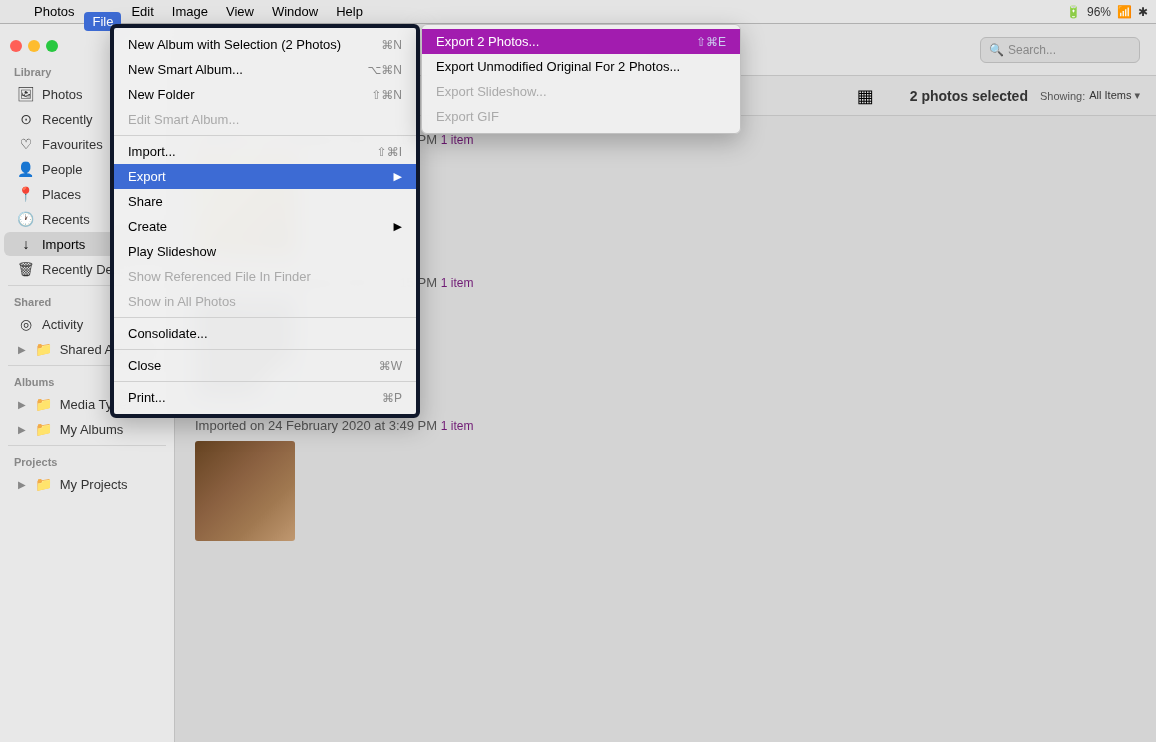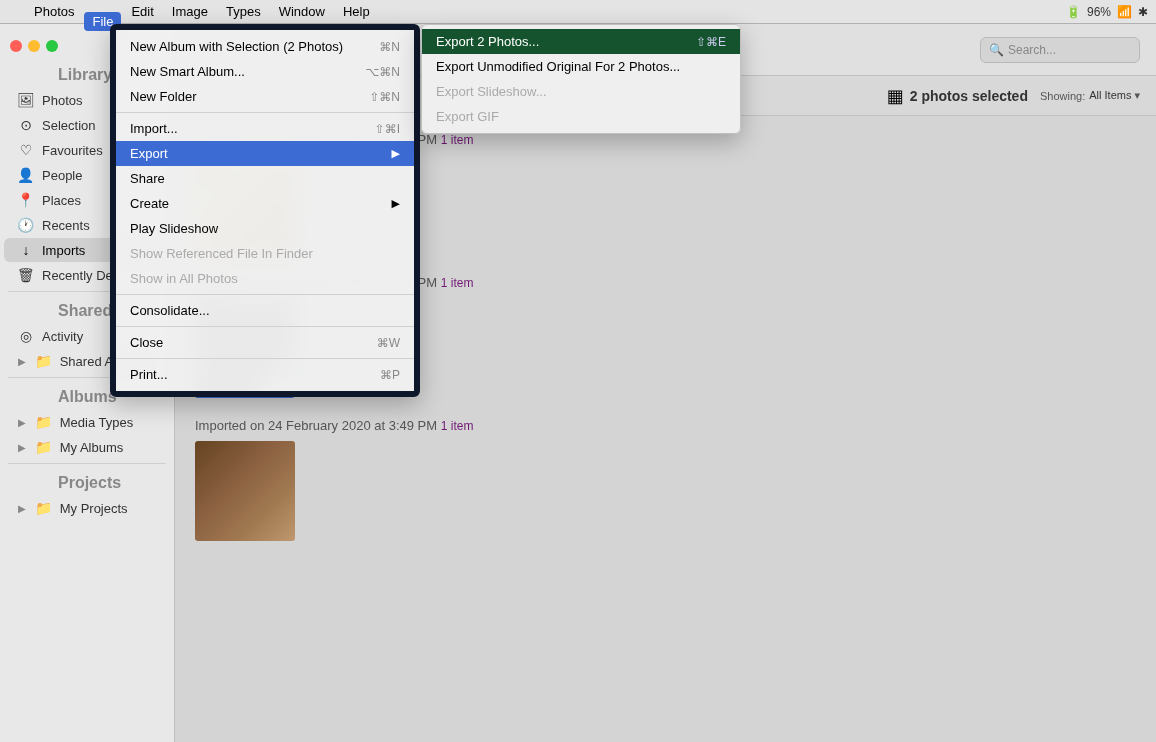--- a/index.html
+++ b/index.html
@@ -62,26 +62,25 @@
     
     .sidebar {
       width: 175px;
       background: #e8e8e8;
       border-right: 1px solid #c0c0c0;
       padding: 8px 0;
       flex-shrink: 0;
       overflow-y: auto;
     }
     .sidebar-section-label {
-      font-size: 16px;
+      font-size: 11px;
       font-weight: 600;
       color: #888;
       padding: 6px 14px 3px;
       text-transform: none;
-      margin-left: 44px;
     }
     .sidebar-item {
       display: flex;
       align-items: center;
       gap: 8px;
       padding: 4px 14px;
       font-size: 13px;
       color: #333;
       cursor: pointer;
       border-radius: 6px;
@@ -167,20 +166,21 @@
       display: flex;
       align-items: center;
       padding: 0 16px;
       justify-content: flex-end;
       gap: 12px;
     }
     .selection-text {
       font-size: 14px;
       font-weight: 600;
       color: #333;
+      margin-left: 30px;
     }
     .showing-text {
       font-size: 11px;
       color: #555;
     }
     .showing-text span {
       color: #333;
     }
 
     
@@ -226,21 +226,21 @@
     .photo-yellow { background: linear-gradient(135deg, #c8a832 0%, #e8d060 30%, #b89020 60%, #8a6818 100%); }
     .photo-dark { background: linear-gradient(135deg, #2a2a2a 0%, #505050 40%, #383838 70%, #ffffff 85%, #d0d0d0 100%); }
     .photo-brown { background: linear-gradient(135deg, #654321 0%, #8a6040 40%, #a07850 70%, #c09870 100%); }
 
     
     .menu-dropdown {
       position: absolute;
       top: 24px;
       left: 110px;
       background: rgba(240,240,240,0.97);
-      border: 6px solid #0f172a;
+      border: 4px solid #0f172a;
       border-radius: 6px;
       box-shadow: 0 8px 24px rgba(0,0,0,0.25);
       width: 310px;
       padding: 4px 0;
       z-index: 1000;
       backdrop-filter: blur(10px);
     }
     .menu-item {
       display: flex;
       align-items: center;
@@ -285,21 +285,21 @@
       background: rgba(240,240,240,0.97);
       border: 1px solid #c0c0c0;
       border-radius: 6px;
       box-shadow: 0 8px 24px rgba(0,0,0,0.25);
       width: 320px;
       padding: 4px 0;
       z-index: 1001;
       backdrop-filter: blur(10px);
     }
     .submenu .menu-item.active {
-      background: #14532d;
+      background: #a21caf;
       color: #fff;
     }
 
     
     .window-controls {
       display: flex;
       gap: 6px;
       align-items: center;
       padding: 0 10px;
     }
@@ -316,21 +316,21 @@
   </style>
 </head>
 <body>
 
 <div class="menubar">
   <span class="apple-logo"></span>
   <span class="menubar-item">Photos</span>
   <span class="menubar-item active">File</span>
   <span class="menubar-item">Edit</span>
   <span class="menubar-item">Image</span>
-  <span class="menubar-item">Types</span>
+  <span class="menubar-item">View</span>
   <span class="menubar-item">Window</span>
   <span class="menubar-item">Help</span>
   <div class="menubar-right">
     <span>🔋</span>
     <span>96%</span>
     <span>📶</span>
     <span>✱</span>
   </div>
 </div>
 
@@ -344,21 +344,21 @@
     </div>
 
     <div class="sidebar-section-label">Library</div>
 
     <div class="sidebar-item">
       <span class="icon">🖼</span>
       <span>Photos</span>
     </div>
     <div class="sidebar-item">
       <span class="icon">⊙</span>
-      <span>Selection</span>
+      <span>Recently</span>
     </div>
     <div class="sidebar-item">
       <span class="icon">♡</span>
       <span>Favourites</span>
     </div>
     <div class="sidebar-item">
       <span class="icon">👤</span>
       <span>People</span>
     </div>
     <div class="sidebar-item">
@@ -481,20 +481,23 @@
     <span class="shortcut">⌘N</span>
   </div>
   <div class="menu-item">
     <span>New Smart Album...</span>
     <span class="shortcut">⌥⌘N</span>
   </div>
   <div class="menu-item">
     <span>New Folder</span>
     <span class="shortcut">⇧⌘N</span>
   </div>
+  <div class="menu-item disabled">
+    <span>Edit Smart Album...</span>
+  </div>
   <div class="menu-separator"></div>
   <div class="menu-item">
     <span>Import...</span>
     <span class="shortcut">⇧⌘I</span>
   </div>
   <div class="menu-item highlighted">
     <span>Export</span>
     <span class="arrow">▶</span>
   </div>
   <div class="menu-item">

